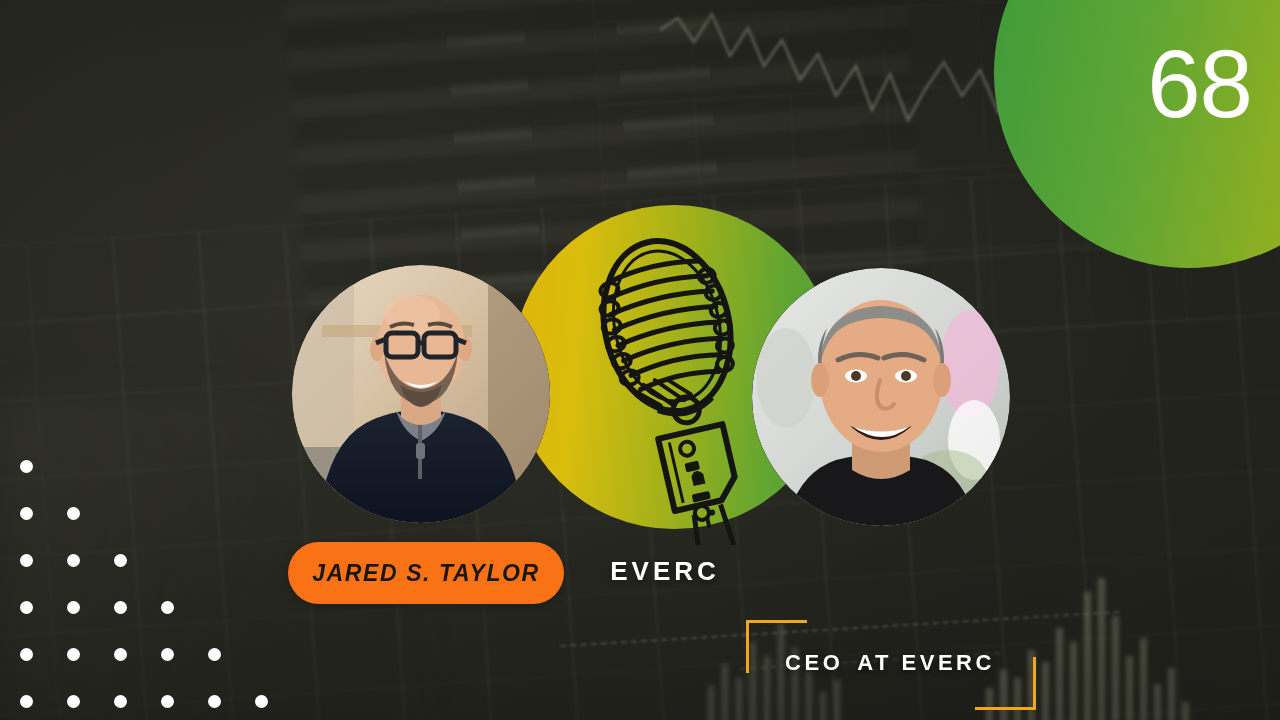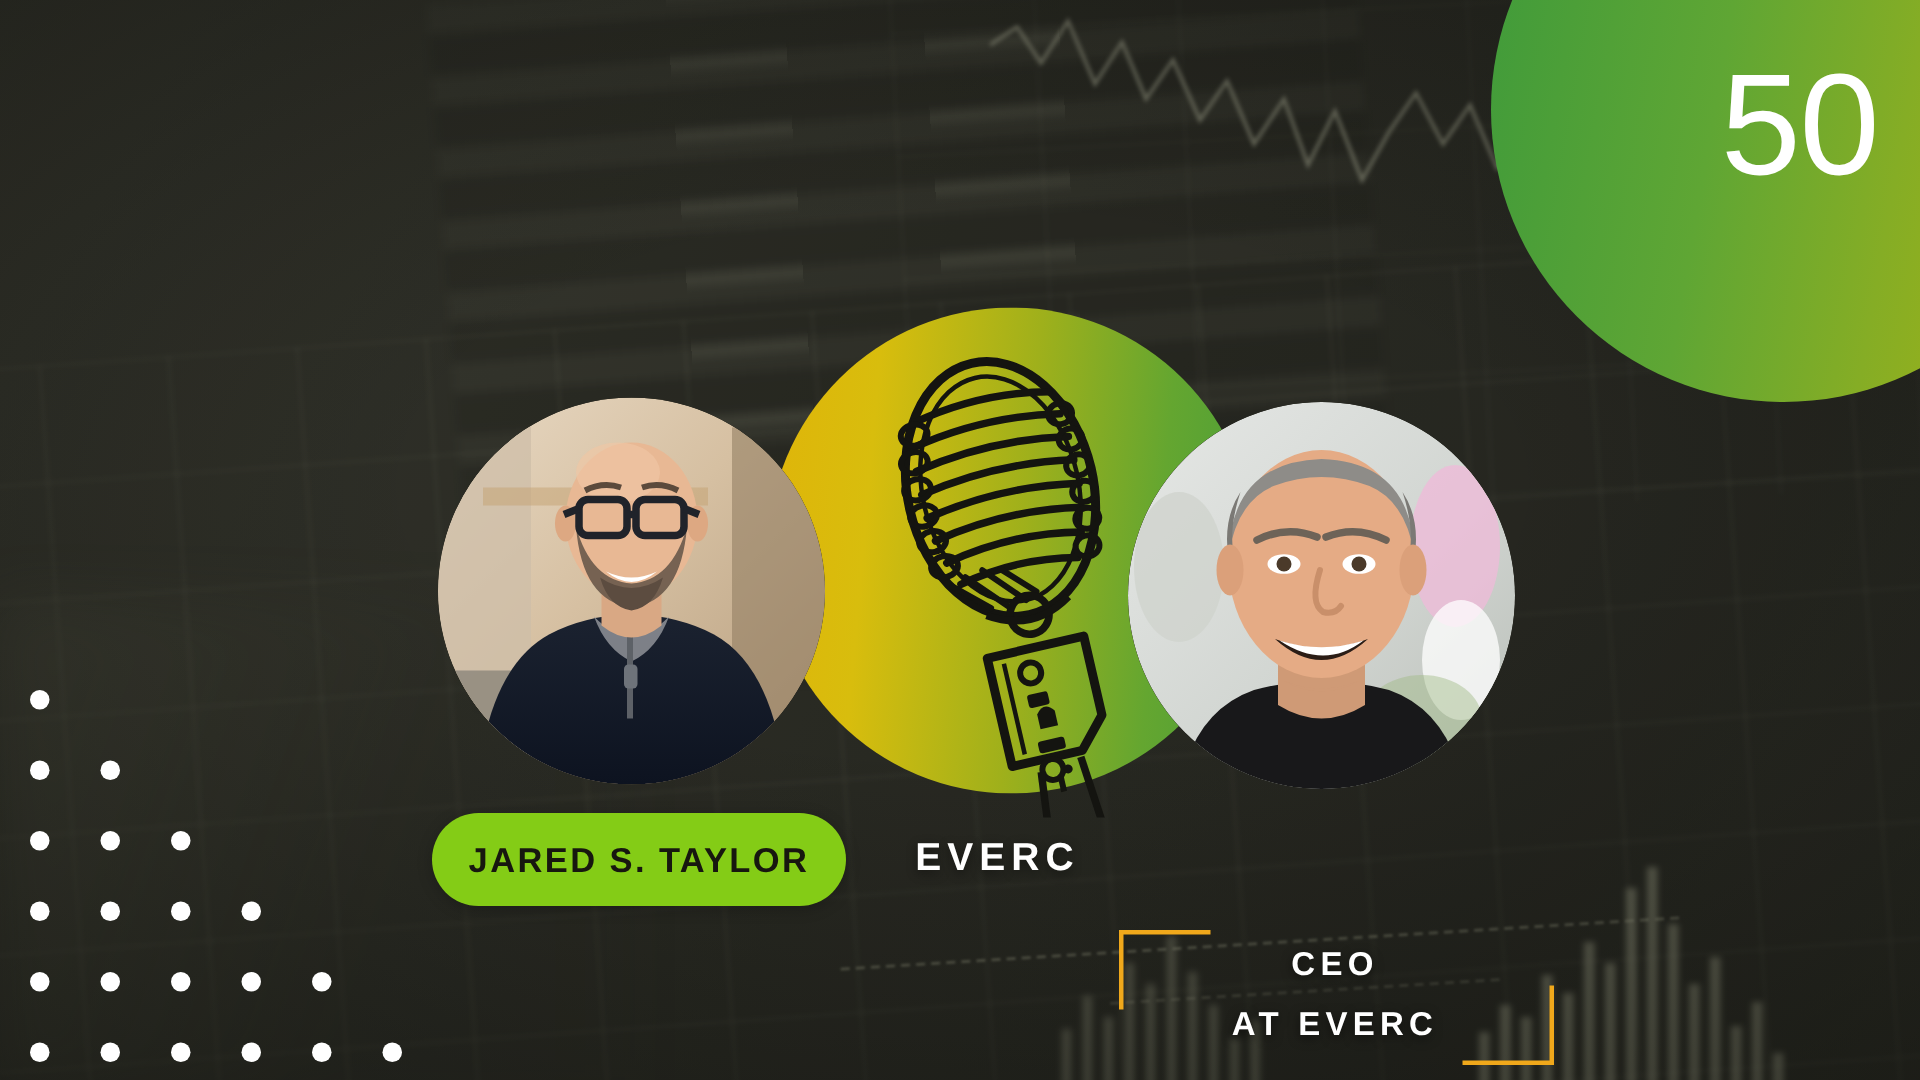--- a/index.html
+++ b/index.html
@@ -241,25 +241,26 @@
     background: #202018;
   }
   .headshot-left  { left: 292px; top: 265px; width: 258px; height: 258px; }
   .headshot-right { left: 752px; top: 268px; width: 258px; height: 258px; }
 
   
   .name-pill {
     position: absolute;
     height: 62px;
     border-radius: 31px;
-    background: #84cc16;
+    background: #f97316;
     display: flex;
     align-items: center;
     justify-content: center;
     box-shadow: 0 2px 10px rgba(0,0,0,.22);
+    font-style: italic;
   }
   .name-pill-left  { left: 288px; top: 542px; width: 276px; }
   .name-pill-right { left: 744px; top: 542px; width: 276px; }
   .name-text {
     color: #17170f;
     font-size: 23px;
     font-weight: 700;
     letter-spacing: 1.6px;
     white-space: nowrap;
     font-family: "Liberation Sans", sans-serif;
@@ -300,21 +301,21 @@
   }
   .role-corner.br {
     right: 4px; bottom: 4px;
     border-right: 3px solid #f0a81b;
     border-bottom: 3px solid #f0a81b;
   }
   .role-lines {
     position: absolute;
     inset: 0;
     display: flex;
-    flex-direction: column;
+    flex-direction: row;
     align-items: center;
     justify-content: center;
     gap: 14px;
   }
   .role-line {
     color: #ffffff;
     font-size: 22px;
     font-weight: 700;
     letter-spacing: 3.5px;
     text-shadow: 0 2px 7px rgba(0,0,0,.55);
@@ -371,21 +372,21 @@
     </g>
   </svg>
 
   <div class="bg-dash-line"></div>
   <div class="bg-dash-line-2"></div>
   <div class="bg-blur-soft"></div>
   <div class="bg-darken"></div>
   <div class="bg-vignette"></div>
 
   <div class="episode-badge"></div>
-  <div class="episode-number">50</div>
+  <div class="episode-number">68</div>
 
 
   <div class="dot-grid">
       <div class="dot" style="left: 20px; top: 20px;"></div>
       <div class="dot" style="left: 20px; top: 67px;"></div>
       <div class="dot" style="left: 67px; top: 67px;"></div>
       <div class="dot" style="left: 20px; top: 114px;"></div>
       <div class="dot" style="left: 67px; top: 114px;"></div>
       <div class="dot" style="left: 114px; top: 114px;"></div>
       <div class="dot" style="left: 20px; top: 161px;"></div>

